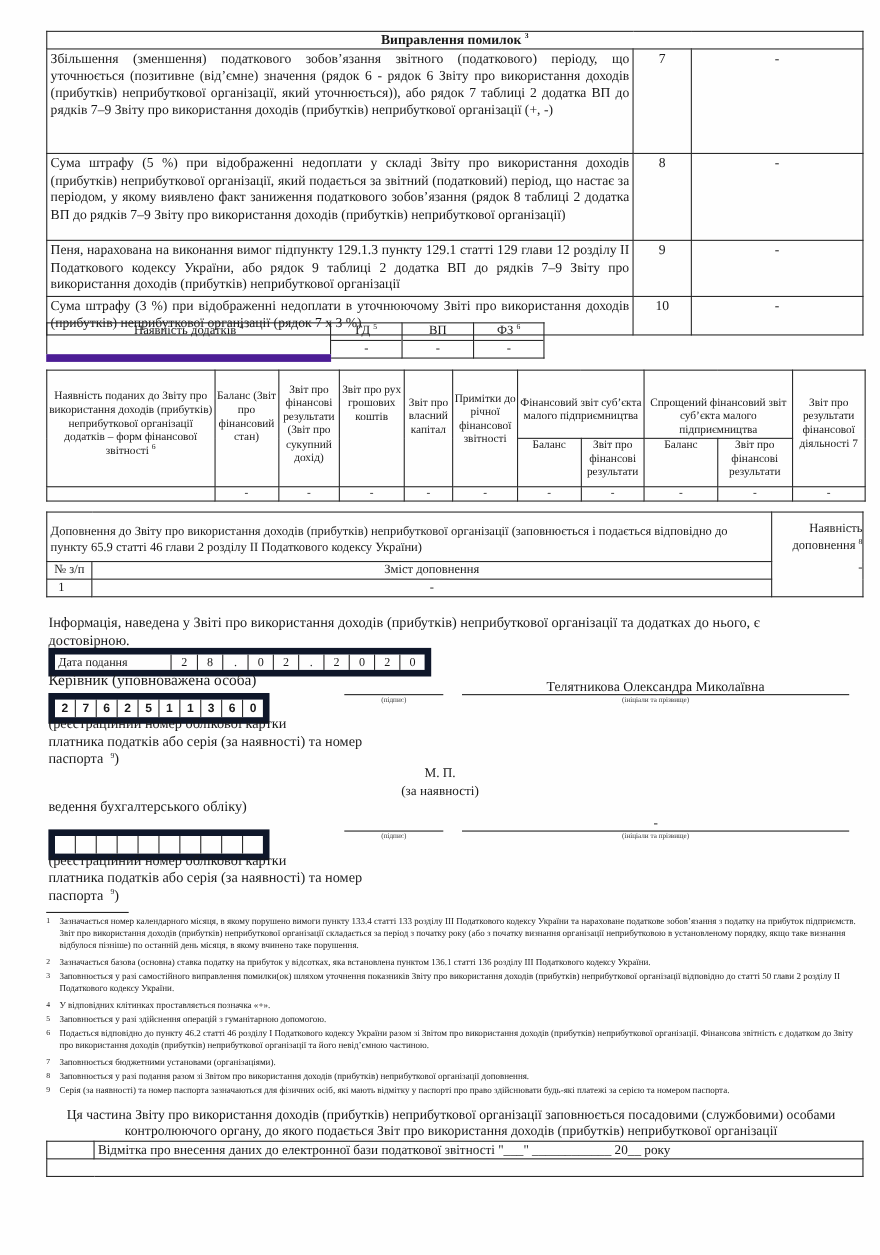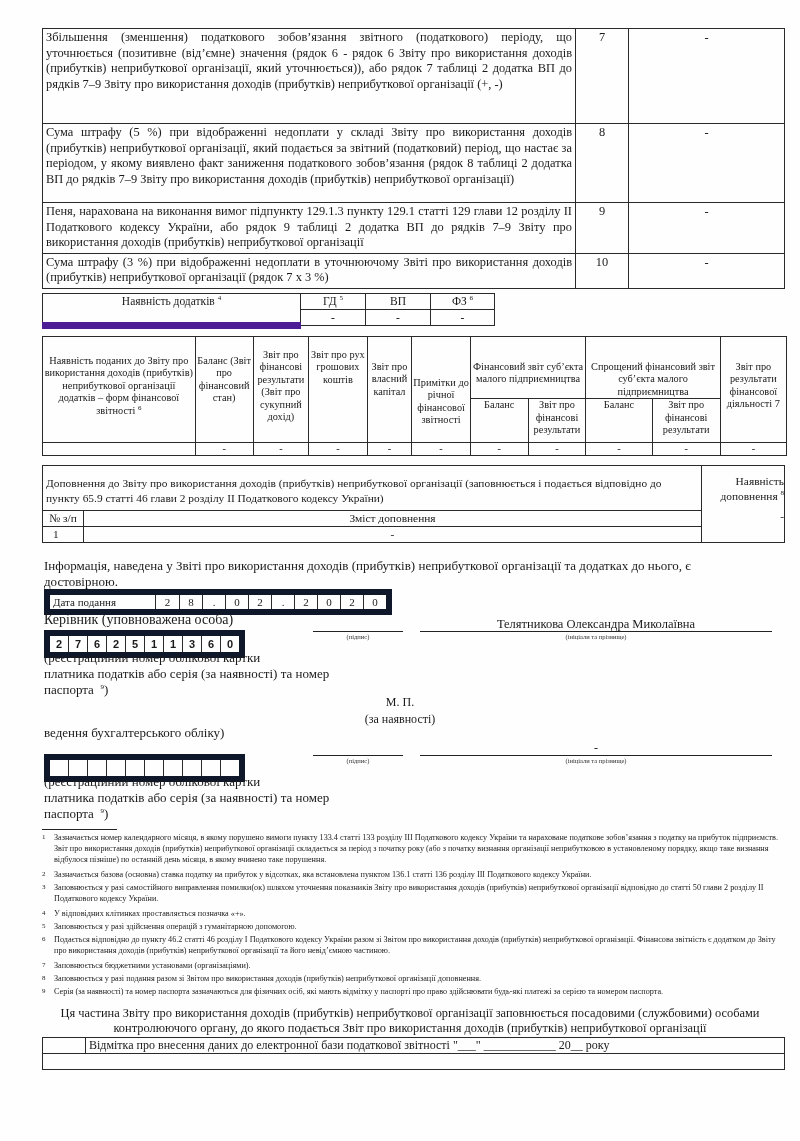--- a/index.html
+++ b/index.html
@@ -41,20 +41,23 @@
 
   .fn { position: absolute; left: 42px; width: 738px; font-size: 8.2px; line-height: 11px; color: #222; }
   .fn .n { position: absolute; left: 0; font-size: 7px; }
   .fn .t { display: block; padding-left: 12px; }
 </style>
 </head>
 <body>
 
 <table id="t-corr">
   <tbody>
+      <tr>
+    <td class="head" colspan="3"><span>Виправлення помилок</span> <sup>3</sup></td>
+  </tr>
   <tr style="height:95px">
     <td class="txt">Збільшення (зменшення) податкового зобов’язання звітного (податкового) періоду, що уточнюється (позитивне (від’ємне) значення (рядок 6 - рядок 6 Звіту про використання доходів (прибутків) неприбуткової організації, який уточнюється)), або рядок 7 таблиці 2 додатка ВП до рядків 7–9 Звіту про використання доходів (прибутків) неприбуткової організації (+, -)</td>
     <td class="num">7</td>
     <td class="val">-</td>
   </tr>
   <tr style="height:79px">
     <td class="txt">Сума штрафу (5 %) при відображенні недоплати у складі Звіту про використання доходів (прибутків) неприбуткової організації, який подається за звітний (податковий) період, що настає за періодом, у якому виявлено факт заниження податкового зобов’язання (рядок 8 таблиці 2 додатка ВП до рядків 7–9 Звіту про використання доходів (прибутків) неприбуткової організації)</td>
     <td class="num">8</td>
     <td class="val">-</td>
   </tr>
@@ -88,21 +91,21 @@
   </table>
 
 <table id="t-fin">
   <tbody>
       <tr style="height:45px">
     <td rowspan="2" style="width:154px; vertical-align:top; padding-top:18px;"><span>Наявність поданих до Звіту про використання доходів (прибутків) неприбуткової організації додатків – форм фінансової звітності</span> <sup>6</sup></td>
     <td rowspan="2" style="width:55px; vertical-align:top; padding-top:18px;">Баланс (Звіт про фінансовий стан)</td>
     <td rowspan="2" style="width:53px; vertical-align:top; padding-top:12px;">Звіт про фінансові результати (Звіт про сукупний дохід)</td>
     <td rowspan="2" style="width:56px; vertical-align:top; padding-top:12px;">Звіт про рух грошових коштів</td>
     <td rowspan="2" style="width:42px; vertical-align:top; padding-top:24px;">Звіт про власний капітал</td>
-    <td rowspan="2" style="width:56px; vertical-align:top; padding-top:40px;">Примітки до річної фінансової звітності</td>
+    <td rowspan="2" style="width:56px; vertical-align:top; padding-top:20px;">Примітки до річної фінансової звітності</td>
     <td colspan="2" style="vertical-align:top; padding-top:24px;">Фінансовий звіт суб’єкта малого підприємництва</td>
     <td colspan="2" style="vertical-align:top; padding-top:24px;">Спрощений фінансовий звіт суб’єкта малого підприємництва</td>
     <td rowspan="2" style="width:64px; vertical-align:top; padding-top:24px;">Звіт про результати фінансової діяльності 7</td>
   </tr>
   <tr style="height:44px">
     <td style="width:56px; vertical-align:top;">Баланс</td>
     <td style="width:55px; vertical-align:top;">Звіт про фінансові результати</td>
     <td style="width:65px; vertical-align:top;">Баланс</td>
     <td style="width:66px; vertical-align:top;">Звіт про фінансові результати</td>
   </tr>

